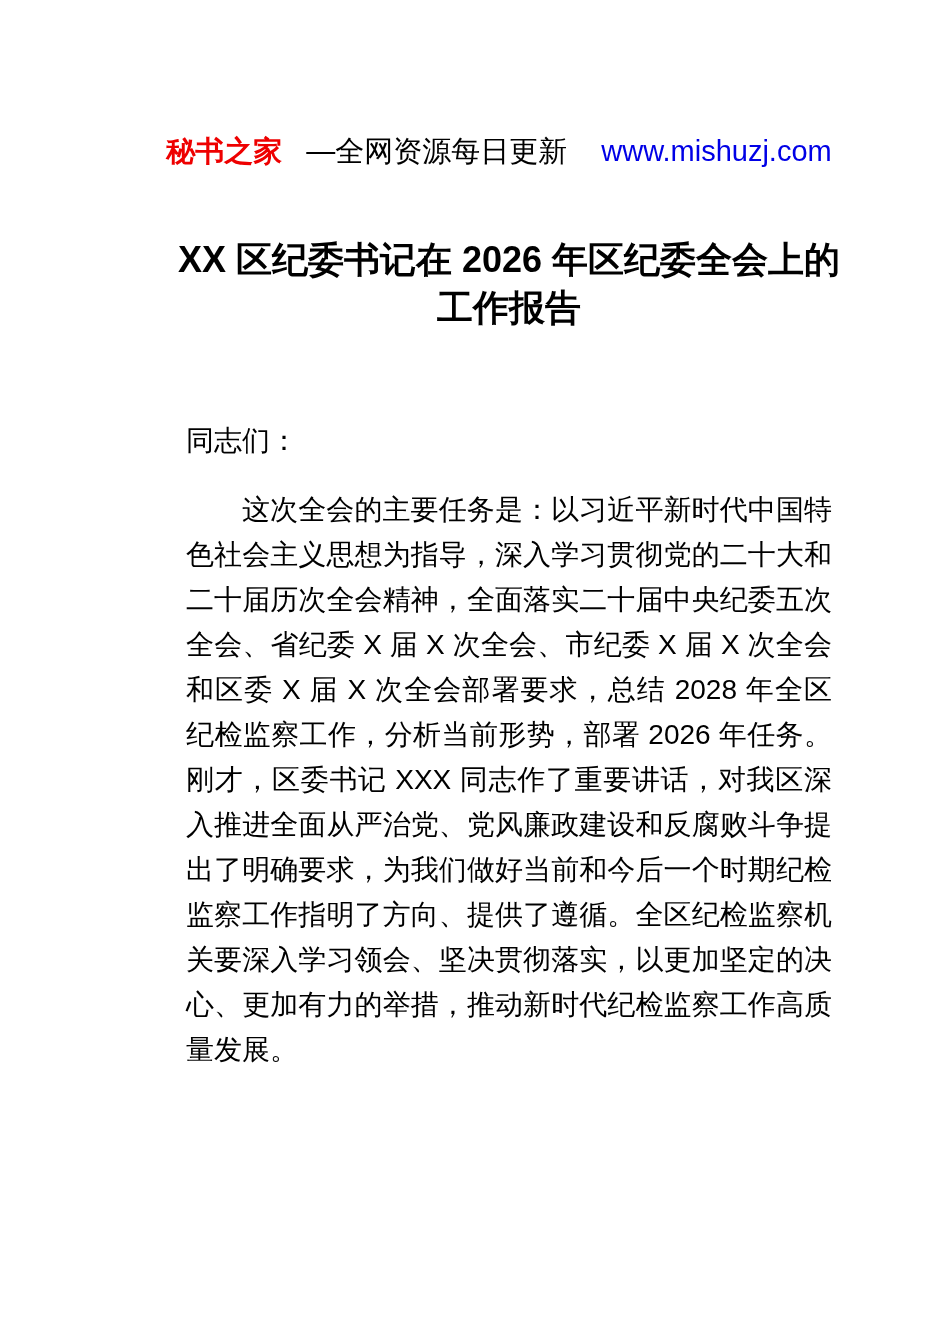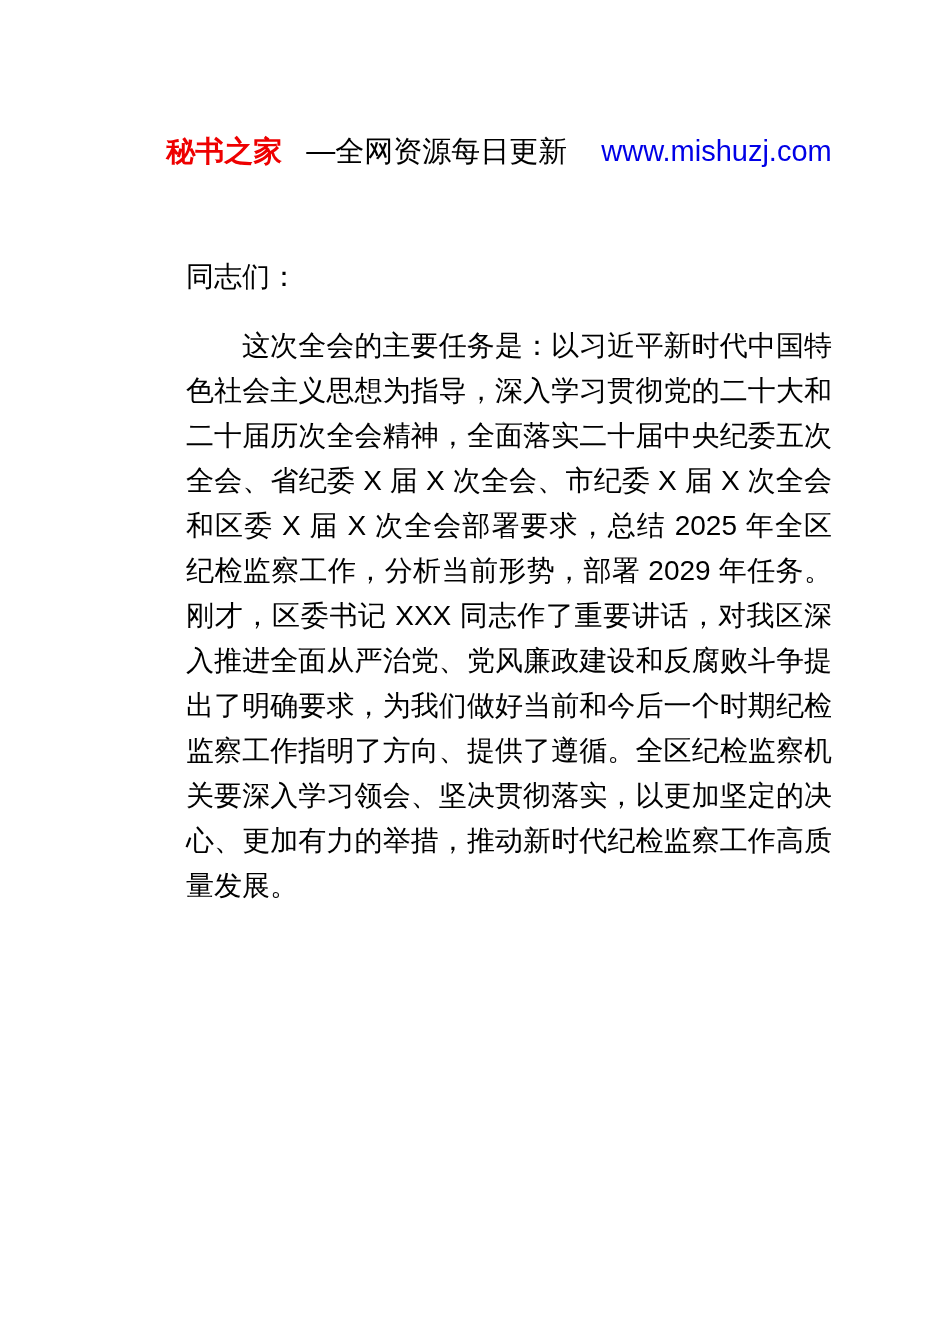--- a/index.html
+++ b/index.html
@@ -61,19 +61,20 @@
 </style>
 </head>
 <body>
 
 <div class="page">
 
   <div class="site-header">
     <span class="brand">秘书之家</span><span class="tagline">—全网资源每日更新</span><a class="url" href="#">www.mishuzj.com</a>
   </div>
 
+  <h1 class="doc-title">XX 区纪委书记在 2026 年区纪委全会上的工作报告</h1>
 
   <div class="doc-body">
     <p class="salutation">同志们：</p>
-    <p class="para">这次全会的主要任务是：以习近平新时代中国特色社会主义思想为指导，深入学习贯彻党的二十大和二十届历次全会精神，全面落实二十届中央纪委五次全会、省纪委 X 届 X 次全会、市纪委 X 届 X 次全会和区委 X 届 X 次全会部署要求，总结 2025 年全区纪检监察工作，分析当前形势，部署 2029 年任务。刚才，区委书记 XXX 同志作了重要讲话，对我区深入推进全面从严治党、党风廉政建设和反腐败斗争提出了明确要求，为我们做好当前和今后一个时期纪检监察工作指明了方向、提供了遵循。全区纪检监察机关要深入学习领会、坚决贯彻落实，以更加坚定的决心、更加有力的举措，推动新时代纪检监察工作高质量发展。</p>
+    <p class="para">这次全会的主要任务是：以习近平新时代中国特色社会主义思想为指导，深入学习贯彻党的二十大和二十届历次全会精神，全面落实二十届中央纪委五次全会、省纪委 X 届 X 次全会、市纪委 X 届 X 次全会和区委 X 届 X 次全会部署要求，总结 2028 年全区纪检监察工作，分析当前形势，部署 2026 年任务。刚才，区委书记 XXX 同志作了重要讲话，对我区深入推进全面从严治党、党风廉政建设和反腐败斗争提出了明确要求，为我们做好当前和今后一个时期纪检监察工作指明了方向、提供了遵循。全区纪检监察机关要深入学习领会、坚决贯彻落实，以更加坚定的决心、更加有力的举措，推动新时代纪检监察工作高质量发展。</p>
   </div>
 
 </div>
 
 </body></html>

